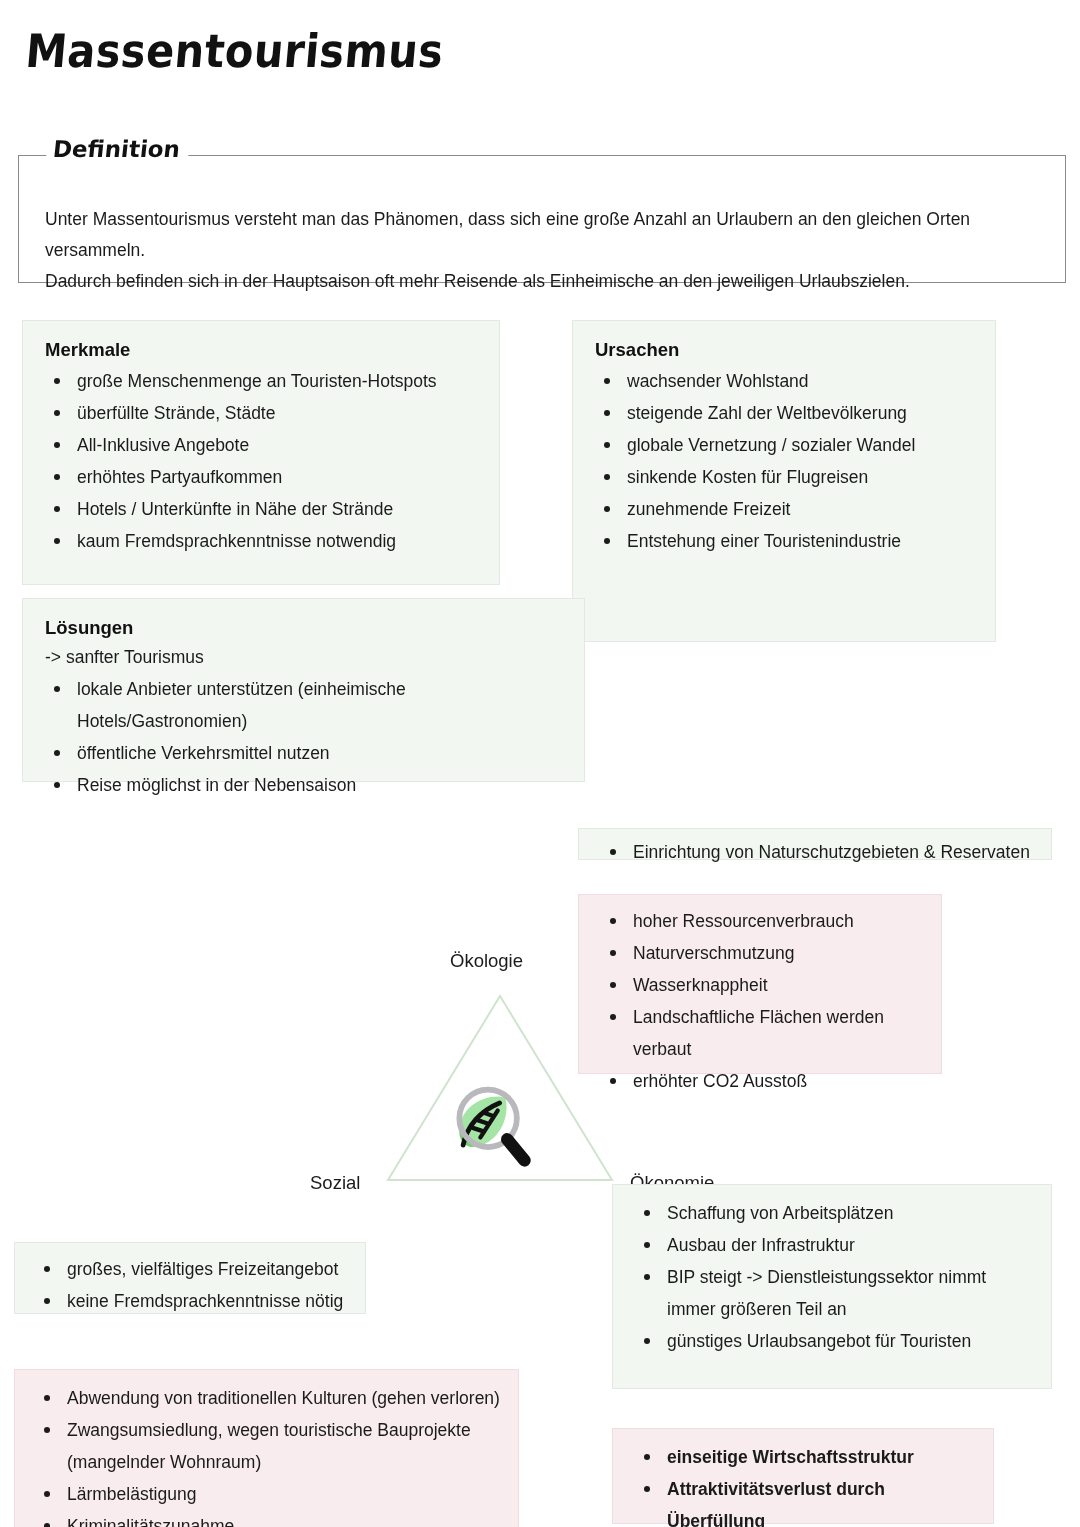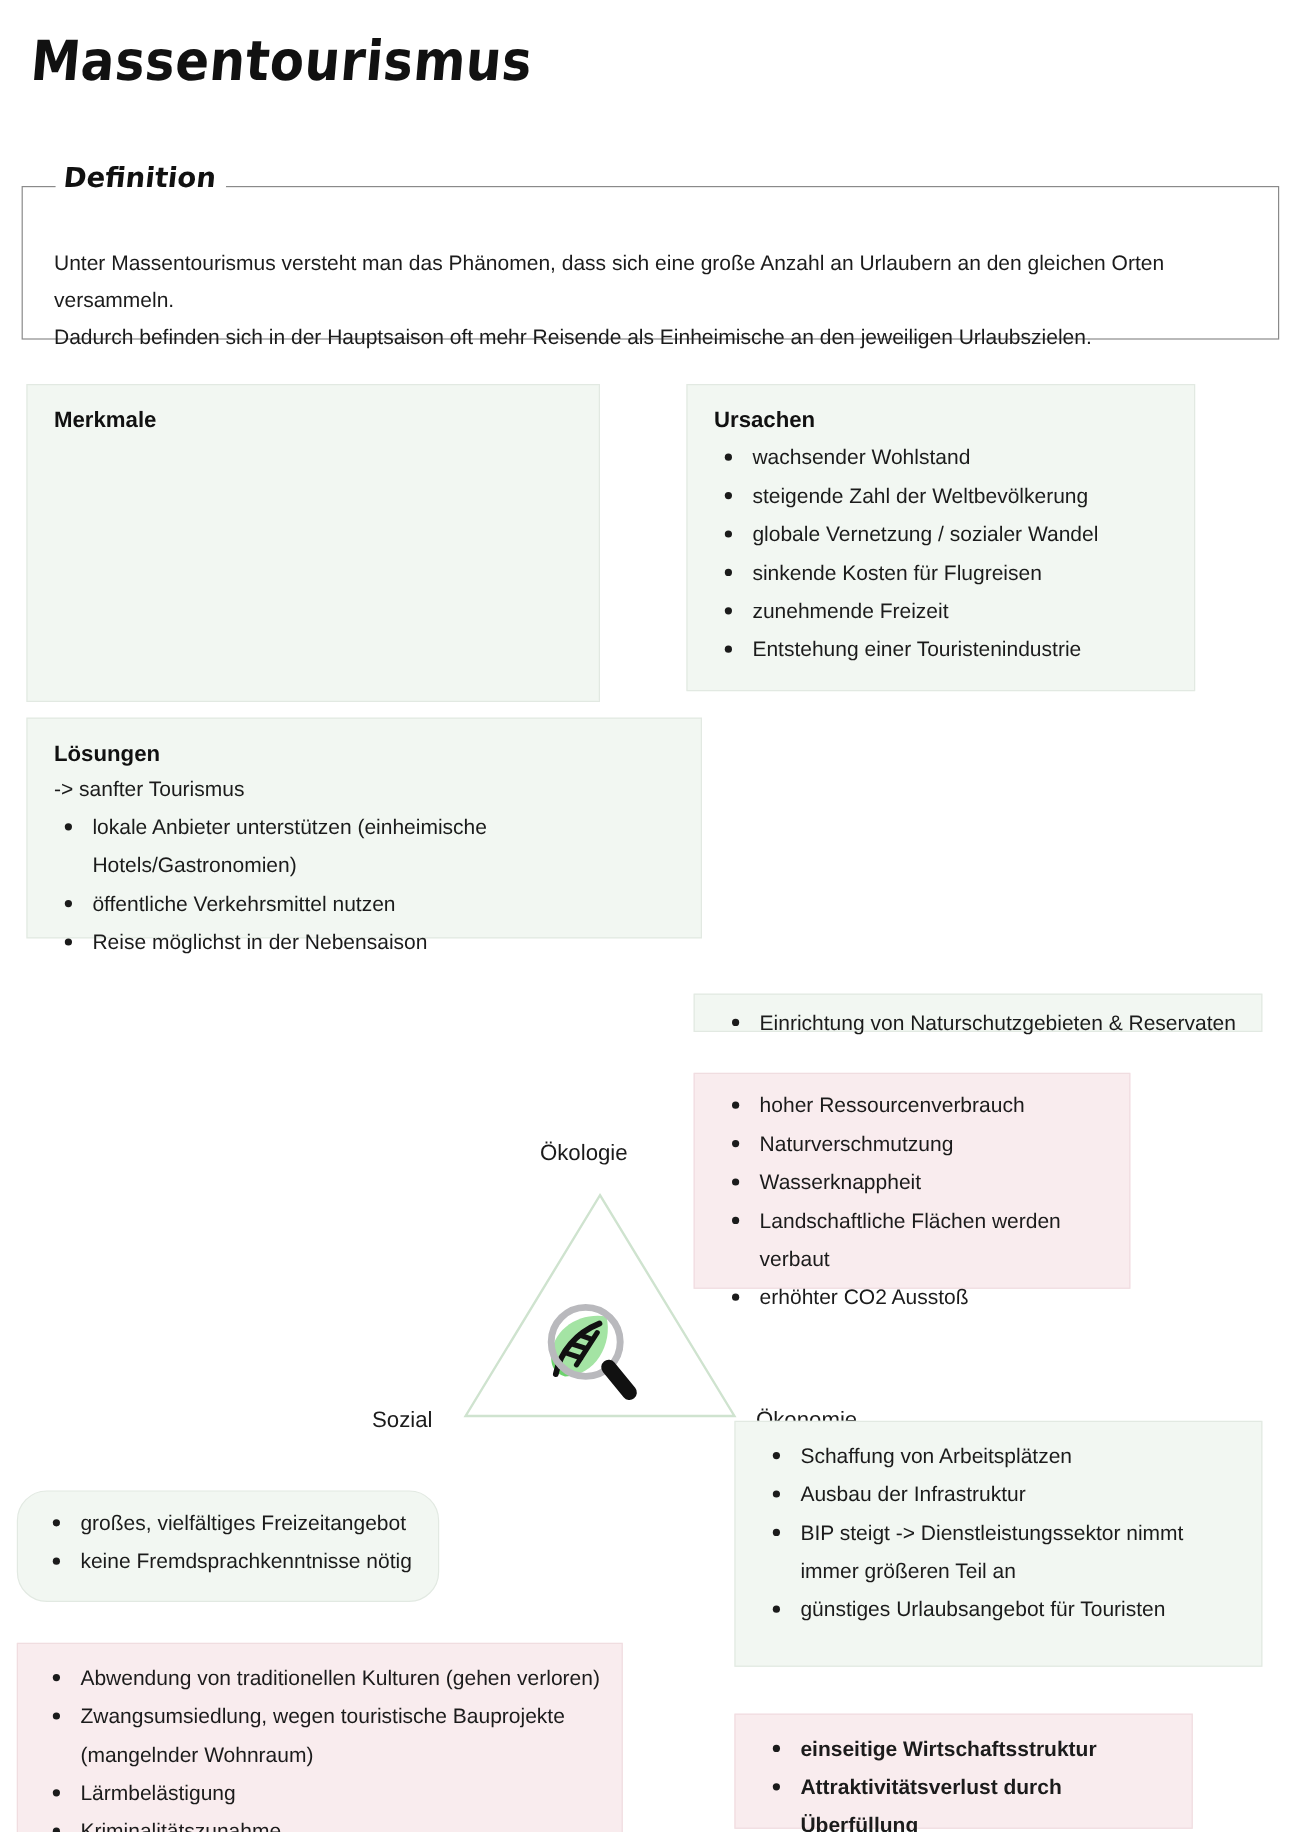--- a/index.html
+++ b/index.html
@@ -109,27 +109,27 @@
     top: 13px;
     width: 6px;
     height: 6px;
     border-radius: 50%;
     background: #1b1b1b;
   }
   .card-inner { padding: 18px 16px 16px 22px; }
 
   
   #card-merkmale { left: 22px;  top: 320px;  width: 478px; height: 265px; }
-  #card-ursachen { left: 572px; top: 320px;  width: 424px; height: 256px; }
+  #card-ursachen { left: 572px; top: 320px;  width: 424px; height: 322px; }
   #card-loesungen{ left: 22px;  top: 598px;  width: 563px; height: 184px; }
 
   #card-oeko-plus   { left: 578px; top: 828px;  width: 474px; height: 32px; }
   #card-oeko-minus  { left: 578px; top: 894px;  width: 364px; height: 180px; }
 
-  #card-sozial-plus  { left: 14px; top: 1242px; width: 352px; height: 93px; border-radius: 25px; }
+  #card-sozial-plus  { left: 14px; top: 1242px; width: 352px; height: 72px; }
   #card-sozial-minus { left: 14px; top: 1369px; width: 505px; height: 192px; }
 
   #card-oekon-plus  { left: 612px; top: 1184px; width: 440px; height: 205px; }
   #card-oekon-minus { left: 612px; top: 1428px; width: 382px; height: 96px; font-weight: bold; }
 
   
   .triangle-wrap {
     position: absolute;
     left: 330px;
     top: 950px;
@@ -164,20 +164,28 @@
   <div class="definition-legend">Definition</div>
   <div class="definition-text">
     <p>Unter Massentourismus versteht man das Phänomen, dass sich eine große Anzahl an Urlaubern an den gleichen Orten versammeln.</p>
     <p>Dadurch befinden sich in der Hauptsaison oft mehr Reisende als Einheimische an den jeweiligen Urlaubszielen.</p>
   </div>
 </div>
 
 <div class="card green" id="card-merkmale">
   <div class="card-inner">
     <div class="card-title">Merkmale</div>
+    <ul class="bullets">
+        <li>große Menschenmenge an Touristen-Hotspots</li>
+        <li>überfüllte Strände, Städte</li>
+        <li>All-Inklusive Angebote</li>
+        <li>erhöhtes Partyaufkommen</li>
+        <li>Hotels / Unterkünfte in Nähe der Strände</li>
+        <li>kaum Fremdsprachkenntnisse notwendig</li>
+      </ul>
   </div>
 </div>
 
 <div class="card green" id="card-ursachen">
   <div class="card-inner">
     <div class="card-title">Ursachen</div>
     <ul class="bullets">
         <li>wachsender Wohlstand</li>
         <li>steigende Zahl der Weltbevölkerung</li>
         <li>globale Vernetzung / sozialer Wandel</li>

